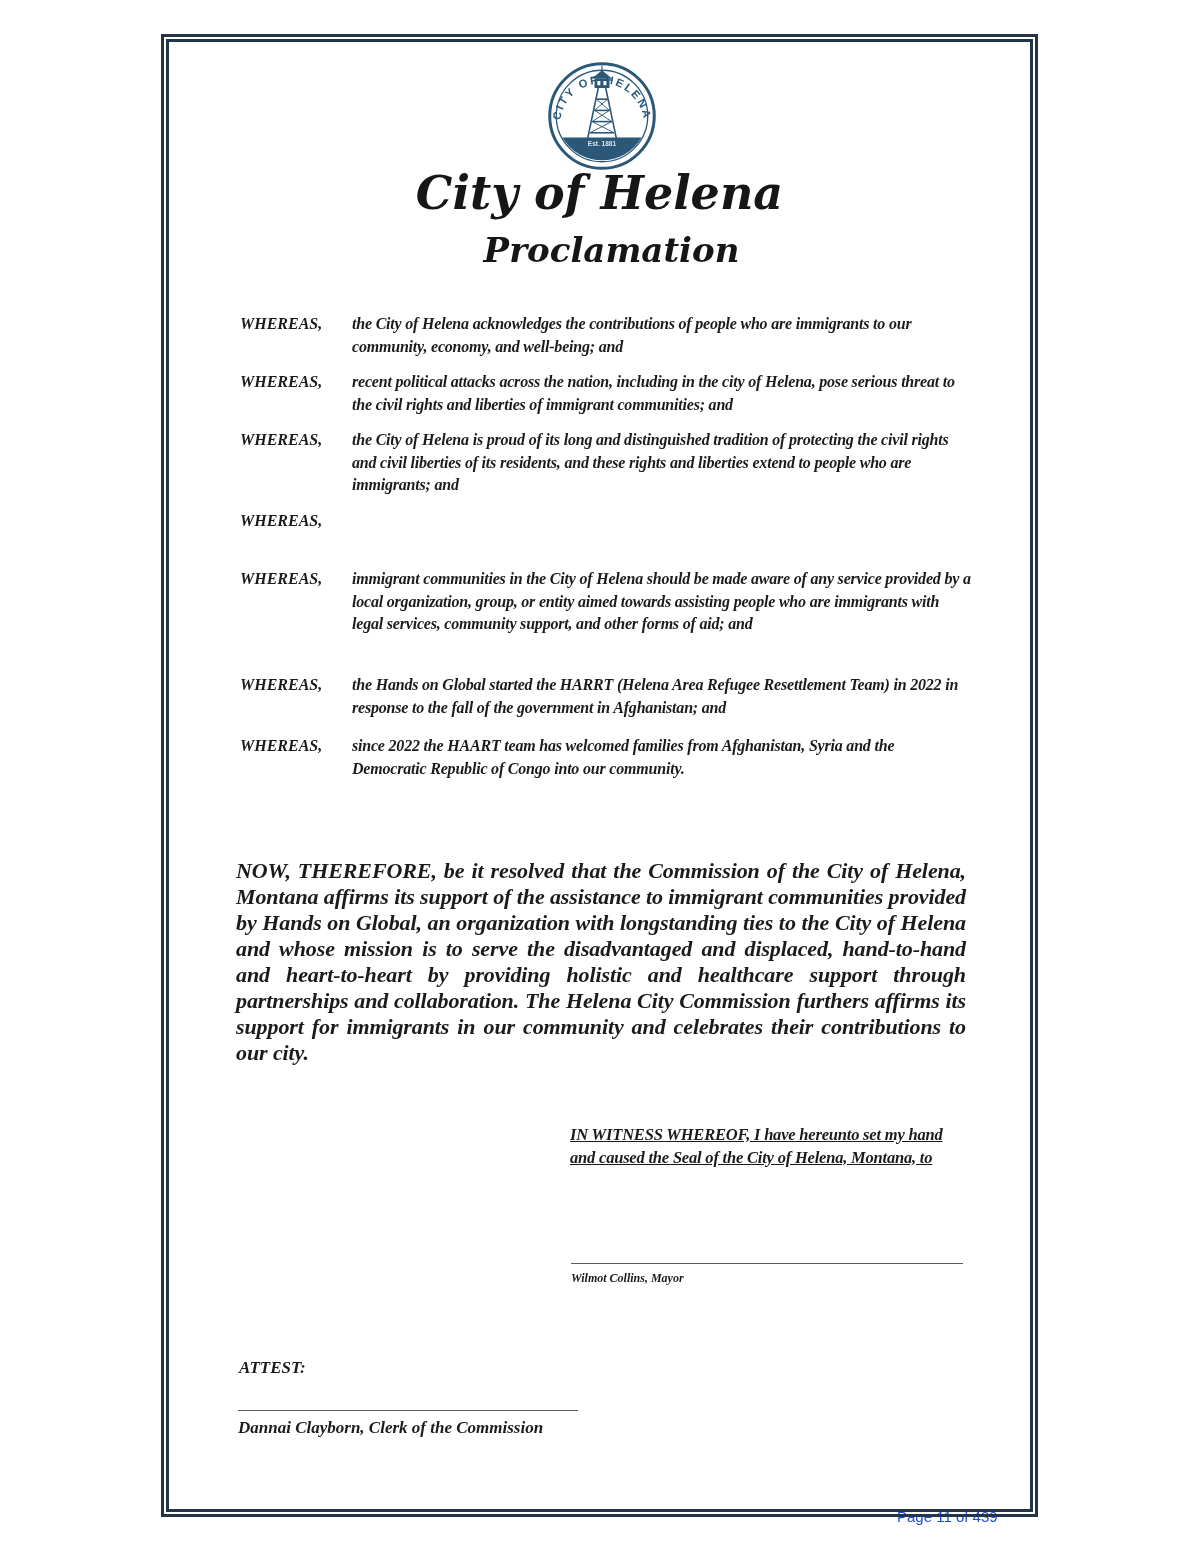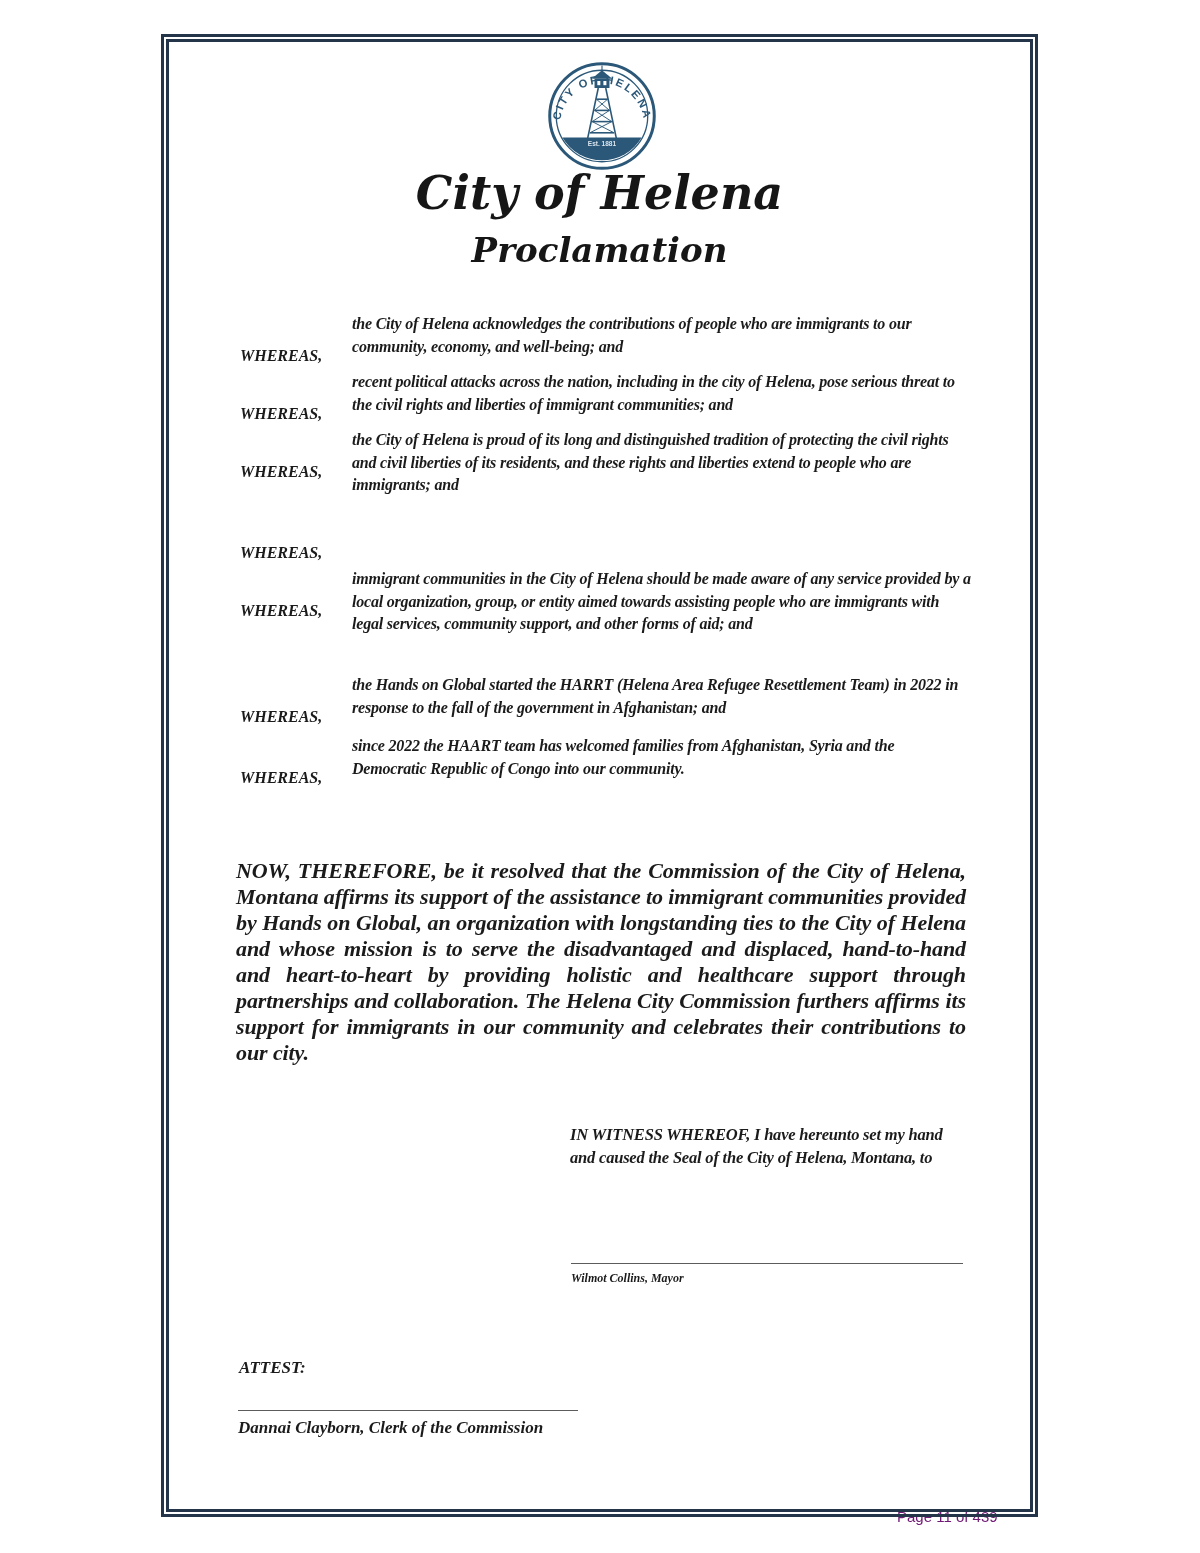--- a/index.html
+++ b/index.html
@@ -48,37 +48,37 @@
   .doc-subtitle {
     position: absolute;
     left: 161px; top: 230px;
     width: 877px;
     text-align: center;
     font-family: "DejaVu Serif", serif;
     font-weight: bold;
     font-style: italic;
     font-size: 34px;
     color: #161616;
+    padding-left: 12px;
   }
   .clause {
     position: absolute;
     left: 240px;
     width: 732px;
     display: flex;
     align-items: flex-start;
     font-weight: bold;
     font-style: italic;
     font-size: 16px;
     line-height: 22.5px;
     letter-spacing: -0.2px;
   }
   .clause .label {
     flex: 0 0 112px;
     letter-spacing: 0;
-    margin-top: 32px;
   }
   .clause .body {
     flex: 1 1 auto;
     max-width: 620px;
   }
   .resolution {
     position: absolute;
     left: 236px; top: 858px;
     width: 730px;
     font-weight: bold;
@@ -90,20 +90,21 @@
   }
   .witness {
     position: absolute;
     left: 570px; top: 1124px;
     width: 400px;
     font-weight: bold;
     font-style: italic;
     font-size: 16.5px;
     line-height: 22.5px;
     letter-spacing: -0.2px;
+    text-decoration: underline;
   }
   .witness .wline { white-space: nowrap; }
   .witness sup { font-size: 11px; }
   .sig-line {
     position: absolute;
     border-top: 1.5px solid #5c5c5c;
     height: 0;
   }
   .sig-line.mayor { left: 571px; top: 1263px; width: 392px; }
   .sig-line.clerk { left: 238px; top: 1410px; width: 340px; }
@@ -122,21 +123,21 @@
     font-weight: bold;
     font-style: italic;
     font-size: 17px;
     text-align: right;
   }
   .page-footer {
     position: absolute;
     left: 897px; top: 1508px;
     font-family: "Liberation Sans", sans-serif;
     font-size: 15px;
-    color: #701a75;
+    color: #1d4ed8;
     z-index: 1;
     white-space: nowrap;
   }
 </style>
 </head>
 <body>
 
 <div class="page">
 
   <div class="frame"></div>

